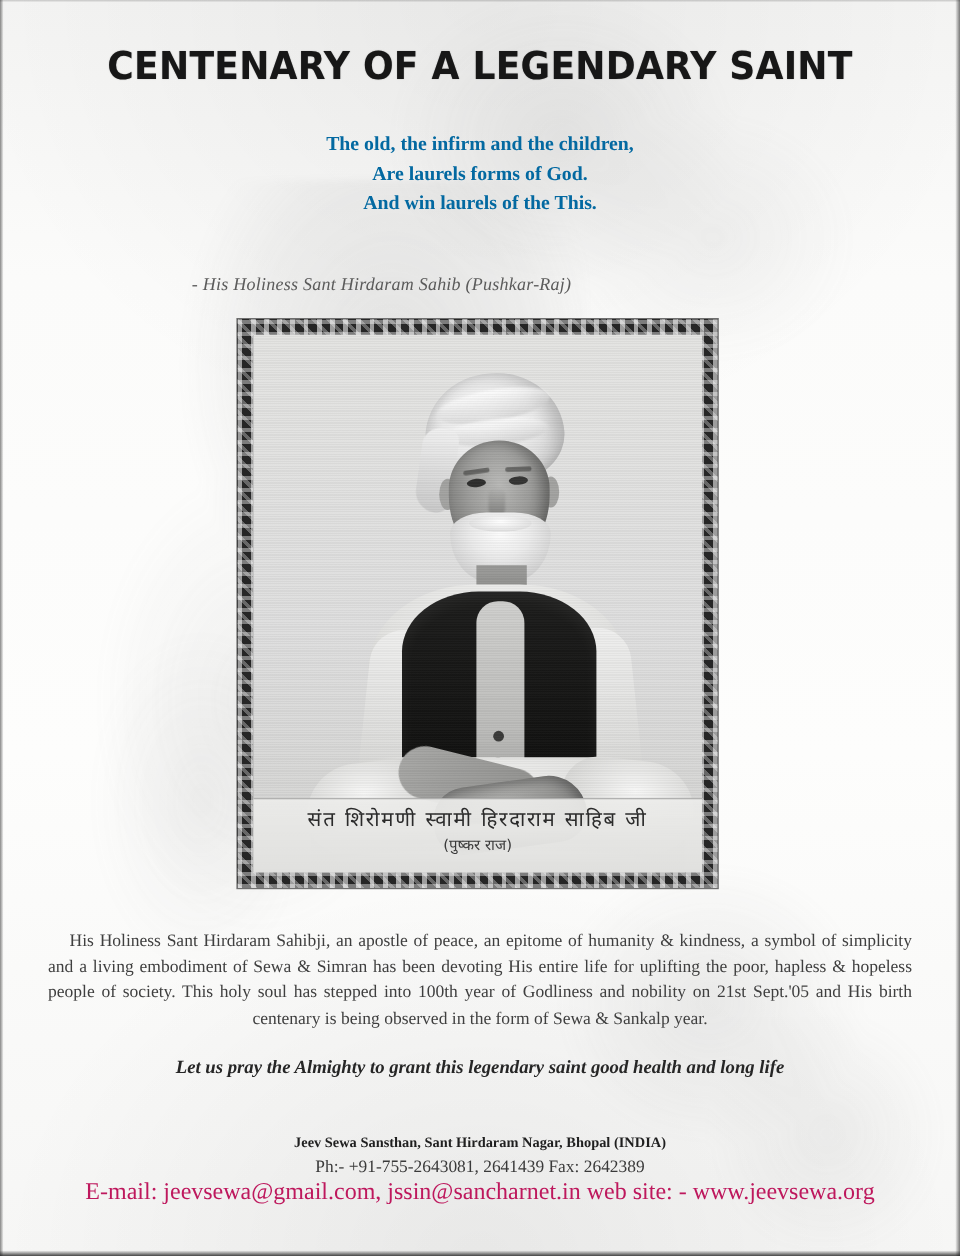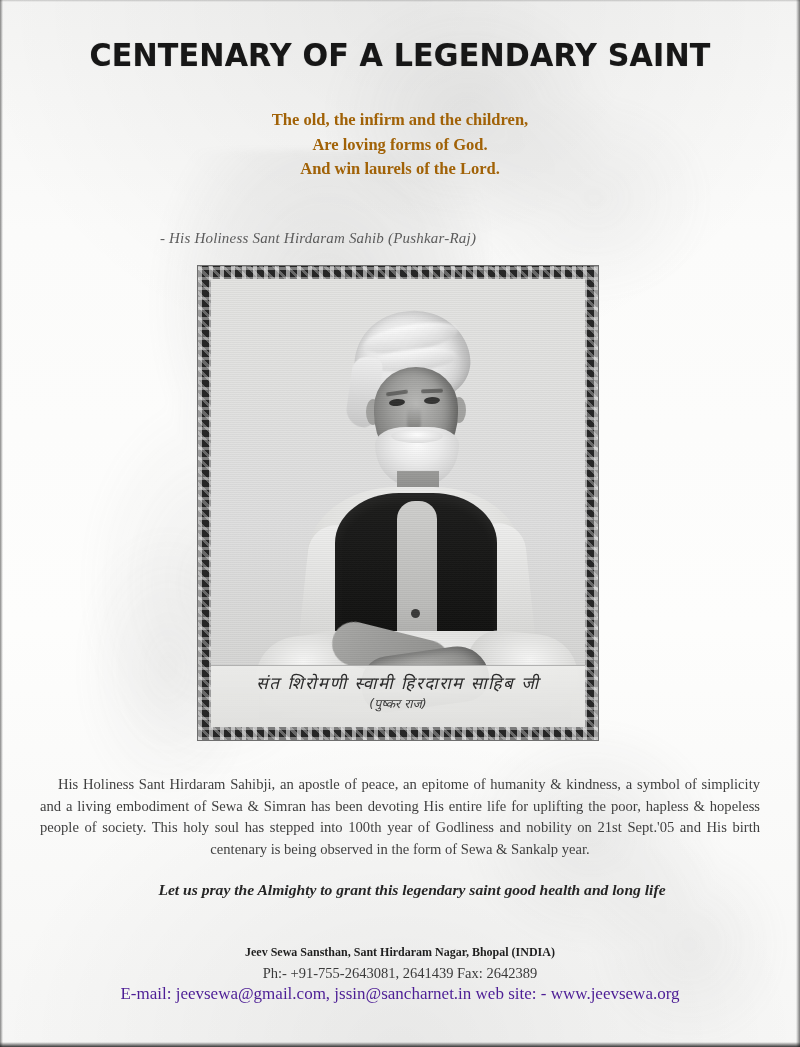--- a/index.html
+++ b/index.html
@@ -103,21 +103,21 @@
     letter-spacing: 0.2px;
     color: #171717;
     transform: scaleX(0.94);
     text-shadow: 0 0 1px rgba(0,0,0,0.35);
   }
 
   .poem {
     position: absolute;
     top: 108px; left: 0; width: 800px;
     text-align: center;
-    color: #a16207;
+    color: #0369a1;
     font-size: 16.5px;
     line-height: 24.5px;
     font-weight: 600;
   }
   .poem .pl { display: block; }
 
   .attribution {
     position: absolute;
     top: 230px; left: 0; width: 636px;
     text-align: center;
@@ -343,21 +343,20 @@
 
   
   .caption-plate {
     position: absolute;
     left: 0; right: 0; bottom: 0; height: 62px;
     background: linear-gradient(180deg, rgba(236,236,234,0.92) 0%, rgba(225,225,223,0.96) 100%);
     border-top: 1px solid rgba(120,120,120,0.45);
     text-align: center;
     padding-top: 4px;
     box-sizing: border-box;
-    font-style: italic;
   }
   .caption-main {
     font-family: "DejaVu Sans", "Liberation Sans", sans-serif;
     font-size: 17px;
     color: #2b2b2b;
     letter-spacing: 1.5px;
     line-height: 26px;
     white-space: nowrap;
   }
   .caption-sub {
@@ -375,21 +374,21 @@
     text-align: justify;
     text-align-last: center;
     font-size: 14.6px;
     line-height: 21.5px;
     color: #3f3f3f;
     text-indent: 18px;
   }
 
   .prayer {
     position: absolute;
-    left: 92px; top: 878px; width: 640px;
+    left: 80px; top: 878px; width: 640px;
     text-align: center;
     font-style: italic;
     font-weight: 700;
     font-size: 15.6px;
     line-height: 23px;
     color: #262626;
   }
   .prayer .pl { display: block; }
 
   .footer {
@@ -403,23 +402,23 @@
     font-size: 12px;
     line-height: 21px;
     color: #1f1f1f;
   }
   .footer-phone {
     font-size: 14.5px;
     line-height: 20px;
     color: #3a3a3a;
   }
   .footer-email {
-    font-size: 17px;
+    font-size: 20px;
     line-height: 21px;
-    color: #4c1d95;
+    color: #be185d;
   }
 </style>
 </head>
 <body>
 
 <div id="page">
 
   <div class="paper-tone"></div>
 
   <div class="watermark wm-a"></div>
@@ -431,22 +430,22 @@
   <div class="scan-edge-left"></div>
   <div class="scan-edge-right"></div>
   <div class="scan-edge-bottom"></div>
 
   <div class="content">
 
     <div class="title">CENTENARY OF A LEGENDARY SAINT</div>
 
     <div class="poem">
       <span class="pl">The old, the infirm and the children,</span>
-      <span class="pl">Are loving forms of God.</span>
-      <span class="pl">And win laurels of the Lord.</span>
+      <span class="pl">Are laurels forms of God.</span>
+      <span class="pl">And win laurels of the This.</span>
     </div>
 
     <div class="attribution">- His Holiness Sant Hirdaram Sahib (Pushkar-Raj)</div>
 
     <div class="portrait-wrap">
       <div class="frame-outer">
         <div class="frame-band"></div>
       </div>
 
       <div class="frame-inner-mask">

